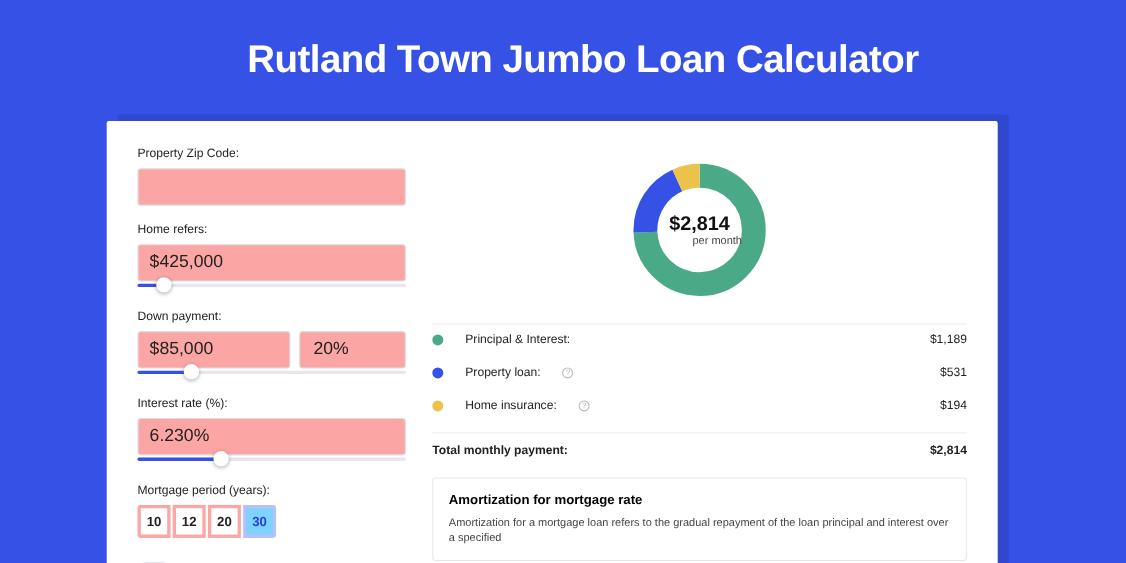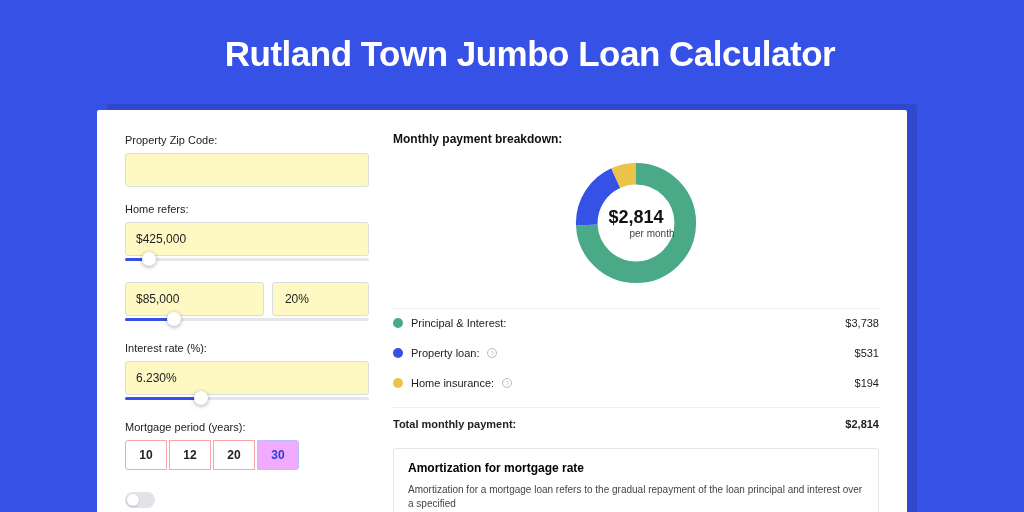--- a/index.html
+++ b/index.html
@@ -28,51 +28,51 @@
     margin-top: -4px;
     padding: 22px 28px 0 28px;
     display: flex; gap: 24px;
     border-radius: 2px;
   }
   .left { width: 244px; flex-shrink: 0; }
   .right { flex: 1; display: flex; flex-direction: column; }
   .lbl { font-size: 11px; color: #222; margin-bottom: 7px; margin-top: 2px; }
   .inp {
     width: 100%; height: 34px; border: 1px solid #dcdde2;
-    border-radius: 3px; padding: 0 10px; font-size: 12px; color: #222;
-    background: #fef9c3;
+    border-radius: 3px; padding: 0 10px; font-size: 16px; color: #222;
+    background: #fca5a5;
   }
   .row { display: flex; gap: 8px; }
   .row .inp:first-child { flex: 1.6; }
   .row .inp:last-child { flex: 1; padding-left: 12px; }
   .slider-wrap { position: relative; height: 16px; margin-top: 2px; margin-bottom: 8px; }
   .track { position: absolute; top: 0; left: 0; right: 0; height: 3px; background: #e6e7ec; border-radius: 2px; }
   .fill { position: absolute; top: 0; left: 0; height: 3px; background: #3651e6; border-radius: 2px; }
   .thumb { position: absolute; top: -6px; width: 14px; height: 14px; background: #fff; border-radius: 50%; box-shadow: 0 1px 4px rgba(0,0,0,.35); }
   .periods { display: flex; gap: 2px; }
   .periods button {
-    width: 42px; height: 30px; font-size: 12px; border: 1px solid #fca5a5;
+    width: 30px; height: 30px; font-size: 12px; border: 3px solid #fca5a5;
     background: #fff; color: #222; cursor: pointer; font-weight:600;
   }
   .periods button:first-child { border-radius: 3px 0 0 3px; }
   .periods button:last-child { border-radius: 0 3px 3px 0; }
-  .periods button.sel { background: #f0abfc; border-color: #b5c0ff; color: #2a3fd0; }
+  .periods button.sel { background: #7dd3fc; border-color: #b5c0ff; color: #2a3fd0; }
   .toggle-row { display: flex; align-items: center; gap: 10px; margin-top: 22px; }
   .toggle { width: 30px; height: 16px; background: #e2e3e8; border-radius: 10px; position: relative; cursor: pointer; }
   .toggle::after { content:""; position:absolute; left:2px; top:2px; width:12px; height:12px; background:#fff; border-radius:50%; box-shadow:0 1px 2px rgba(0,0,0,.2); }
   .sec-title { font-size: 12px; font-weight: 700; color: #111; }
   .donut-wrap { display:flex; justify-content:center; padding: 12px 0 20px 0; }
   .donut { position: relative; width: 130px; height: 130px; }
   .donut svg { width: 130px; height: 130px; transform: rotate(-90deg); }
   .donut-center { position:absolute; inset:0; display:flex; flex-direction:column; align-items:center; justify-content:center; }
   .d-amt { font-size: 18px; font-weight: 800; color:#111; }
   .d-sub { font-size: 10px; color:#444;padding-left:32px; }
   .legend { display:flex; flex-direction:column; gap: 14px; border-top:1px solid #eee; padding-top:4px; }
   .legend-row { display:flex; align-items:center; justify-content:space-between; font-size:11px; color:#222; padding-top:4px; }
-  .legend-left { display:flex; align-items:center; gap:8px; }
+  .legend-left { display:flex; align-items:center; gap:20px; }
   .swatch { width:10px; height:10px; border-radius:50%; }
   .sw-g { background:#4aa986; }
   .sw-b { background:#3651e6; }
   .sw-y { background:#ebc34b; }
   .info-ic { width:10px; height:10px; border:1px solid #bbb; border-radius:50%; display:inline-flex; align-items:center; justify-content:center; font-size:7px; color:#bbb; }
   .legend-row.total { font-weight:700; border-top:1px solid #eee; margin-top:4px; padding-top:10px; }
   .amort-box { border:1px solid #e6e7ec; border-radius:3px; margin-top:18px; padding:12px 14px; }
   .amort-title { font-size:12px; font-weight:700; margin-bottom:8px; }
   .amort-text { font-size:10px; color:#444; line-height:1.4; }
 </style>
@@ -91,20 +91,21 @@
         <input class="inp" value="" style="">
 
         <div class="lbl" style="margin-top:16px">Home refers:</div>
         <input class="inp" value="$425,000" style="">
         <div class="slider-wrap">
           <div class="track"></div>
             <div class="fill" style="width:10%"></div>
             <div class="thumb" style="left:calc(10% - 7px)"></div>
         </div>
 
+        <div class="lbl">Down payment:</div>
         <div class="row">
           <input class="inp" value="$85,000" style="">
           <input class="inp" value="20%" style="">
         </div>
         <div class="slider-wrap">
           <div class="track"></div>
             <div class="fill" style="width:20%"></div>
             <div class="thumb" style="left:calc(20% - 7px)"></div>
         </div>
 
@@ -124,21 +125,20 @@
           <button class="sel">30</button>
         </div>
 
         <div class="toggle-row">
           <div class="toggle"></div>
 
         </div>
       </div>
 
       <div class="right">
-        <div class="sec-title">Monthly payment breakdown:</div>
 
         <div class="donut-wrap">
           <div class="donut">
             <svg viewBox="0 0 42 42">
 
               <circle cx="21" cy="21" r="15.915" fill="none" stroke="#4aa986" stroke-width="7" stroke-dasharray="74.2 25.8" stroke-dashoffset="0"></circle>
               <circle cx="21" cy="21" r="15.915" fill="none" stroke="#3651e6" stroke-width="7" stroke-dasharray="18.9 81.1" stroke-dashoffset="-74.2"></circle>
               <circle cx="21" cy="21" r="15.915" fill="none" stroke="#ebc34b" stroke-width="7" stroke-dasharray="6.9 93.1" stroke-dashoffset="-93.1"></circle>
             </svg>
             <div class="donut-center">
@@ -147,21 +147,21 @@
             </div>
           </div>
         </div>
 
         <div class="legend">
           <div class="legend-row">
             <div class="legend-left">
               <span class="swatch sw-g"></span>
               <span>Principal &amp; Interest:</span>
             </div>
-            <span>$3,738</span>
+            <span>$1,189</span>
           </div>
           <div class="legend-row">
             <div class="legend-left">
               <span class="swatch sw-b"></span>
               <span>Property loan:</span>
               <span class="info-ic">?</span>
             </div>
             <span>$531</span>
           </div>
           <div class="legend-row">

